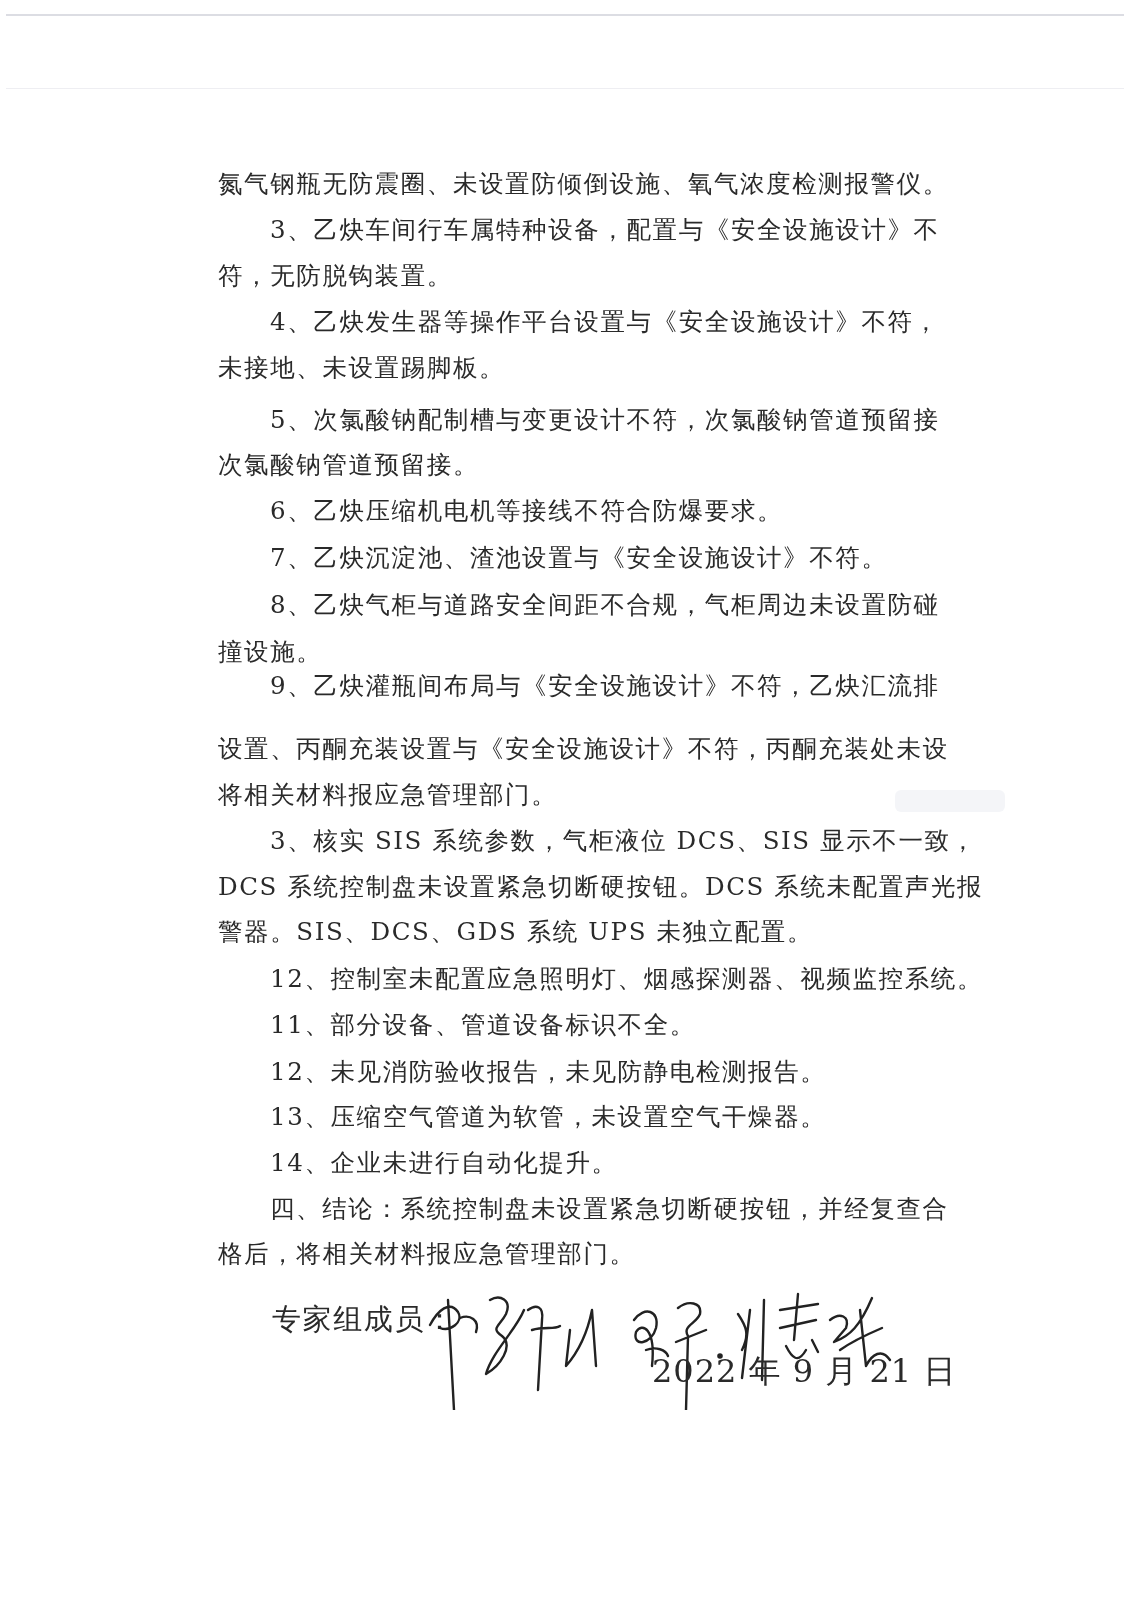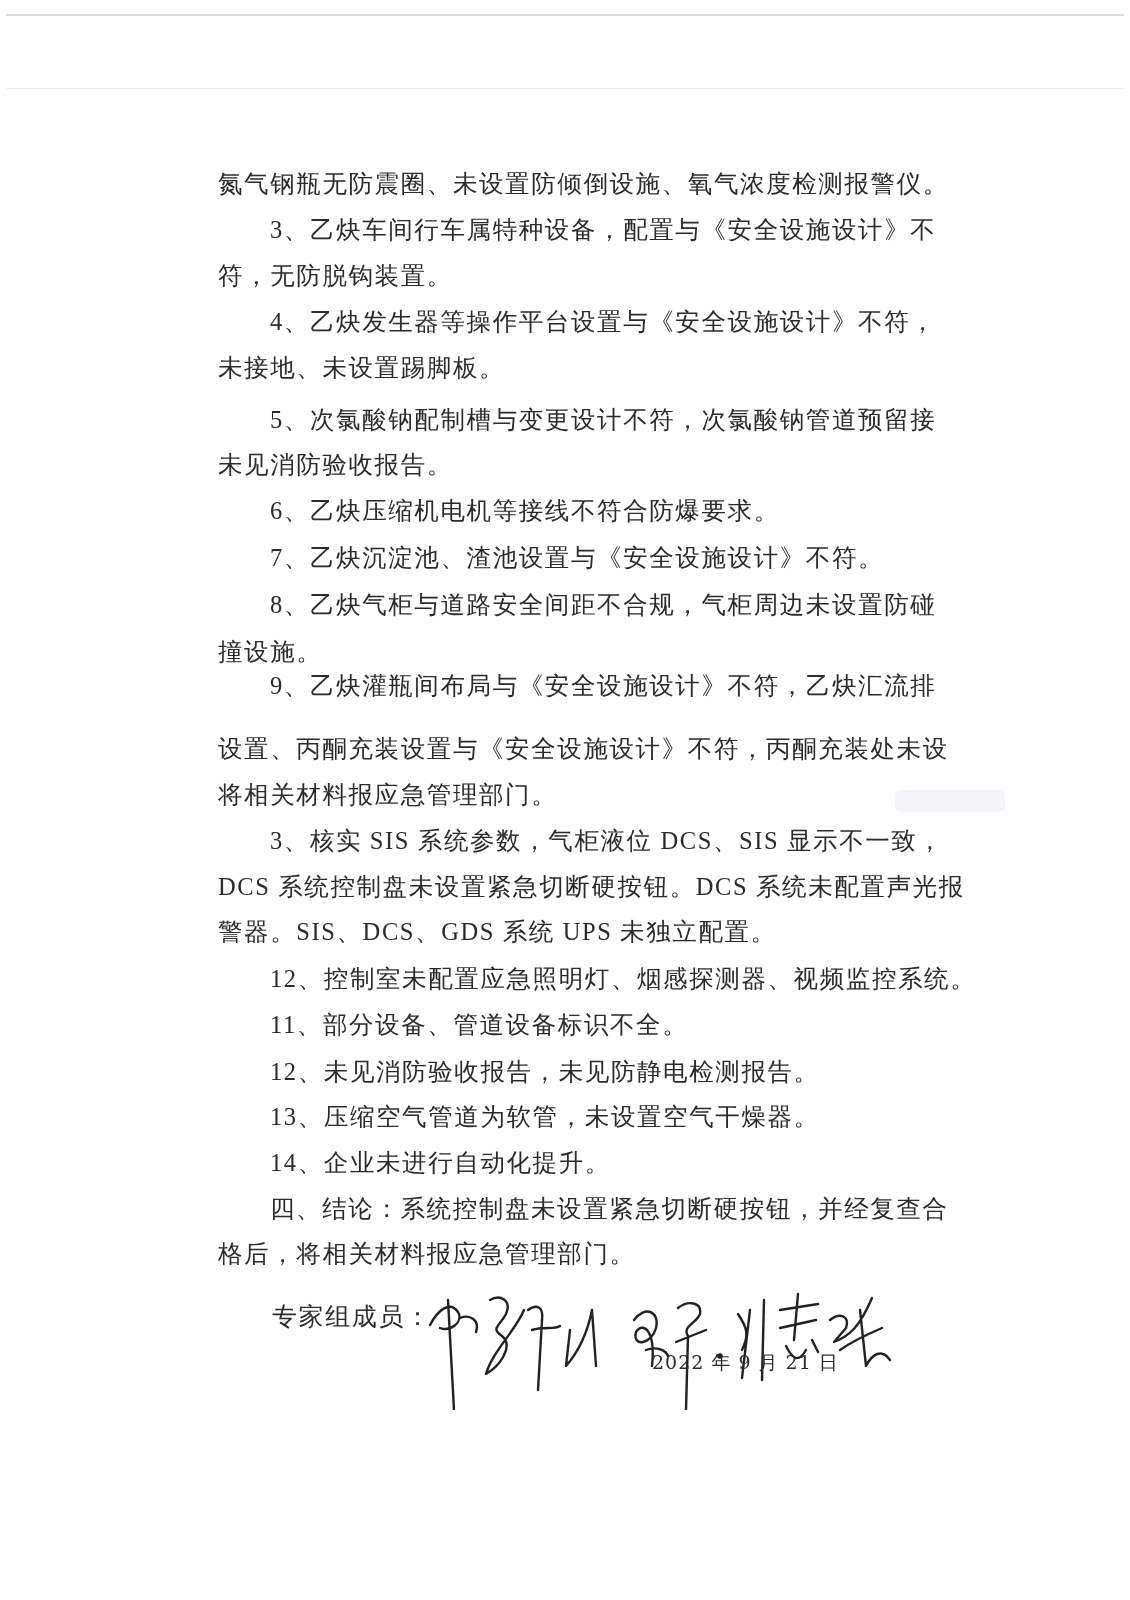--- a/index.html
+++ b/index.html
@@ -1,42 +1,42 @@
 <!DOCTYPE html>
 <html><head>
 <meta charset="utf-8">
 <style>
   html, body { margin:0; padding:0; }
   body { width:1130px; height:1600px; background:#ffffff; position:relative; overflow:hidden;
          font-family:"DejaVu Serif","Liberation Serif",serif; color:#2a2a2a; }
   .topline { position:absolute; left:6px; right:6px; top:14px; height:2px; background:#dcdde3; }
   .topline2 { position:absolute; left:6px; right:6px; top:88px; height:1px; background:#eeeef2; }
   .page { position:absolute; left:218px; top:164px; width:770px; }
-  .line { position:absolute; left:0; white-space:nowrap; font-size:24.5px; letter-spacing:1.6px; line-height:40px;font-family:Liberation Serif, serif; }
+  .line { position:absolute; left:0; white-space:nowrap; font-size:24.5px; letter-spacing:1.6px; line-height:40px; }
   .ind { left:52px; }
-  .sig-row { position:absolute; left:272px; top:1300px; white-space:nowrap; font-size:25px; letter-spacing:1.6px; }
+  .sig-row { position:absolute; left:272px; top:1300px; white-space:nowrap; font-size:29px; letter-spacing:1.6px; }
   .sig { position:absolute; left:420px; top:1270px; }
-  .date { position:absolute; left:652px; top:1350px; font-size:19px; letter-spacing:1px; white-space:nowrap; }
+  .date { position:absolute; left:652px; top:1350px; font-size:32px; letter-spacing:1px; white-space:nowrap; }
   .smudge { position:absolute; left:895px; top:790px; width:110px; height:22px; background:#f1f3f6; border-radius:6px; opacity:.8; }
 </style>
 </head>
 <body>
 
 <div class="topline"></div>
 <div class="topline2"></div>
 <div class="smudge"></div>
 
 <div class="page">
   <div class="line" style="top:0px">氮气钢瓶无防震圈、未设置防倾倒设施、氧气浓度检测报警仪。</div>
   <div class="line ind" style="top:46px">3、乙炔车间行车属特种设备，配置与《安全设施设计》不</div>
   <div class="line" style="top:92px">符，无防脱钩装置。</div>
   <div class="line ind" style="top:138px">4、乙炔发生器等操作平台设置与《安全设施设计》不符，</div>
   <div class="line" style="top:184px">未接地、未设置踢脚板。</div>
   <div class="line ind" style="top:236px">5、次氯酸钠配制槽与变更设计不符，次氯酸钠管道预留接</div>
-  <div class="line" style="top:281px">未见消防验收报告。</div>
+  <div class="line" style="top:281px">次氯酸钠管道预留接。</div>
   <div class="line ind" style="top:327px">6、乙炔压缩机电机等接线不符合防爆要求。</div>
   <div class="line ind" style="top:374px">7、乙炔沉淀池、渣池设置与《安全设施设计》不符。</div>
   <div class="line ind" style="top:421px">8、乙炔气柜与道路安全间距不合规，气柜周边未设置防碰</div>
   <div class="line" style="top:468px">撞设施。</div>
   <div class="line ind" style="top:502px">9、乙炔灌瓶间布局与《安全设施设计》不符，乙炔汇流排</div>
   <div class="line" style="top:565px">设置、丙酮充装设置与《安全设施设计》不符，丙酮充装处未设</div>
   <div class="line" style="top:611px">将相关材料报应急管理部门。</div>
   <div class="line ind" style="top:657px">3、核实 SIS 系统参数，气柜液位 DCS、SIS 显示不一致，</div>
   <div class="line" style="top:703px">DCS 系统控制盘未设置紧急切断硬按钮。DCS 系统未配置声光报</div>
   <div class="line" style="top:748px">警器。SIS、DCS、GDS 系统 UPS 未独立配置。</div>

